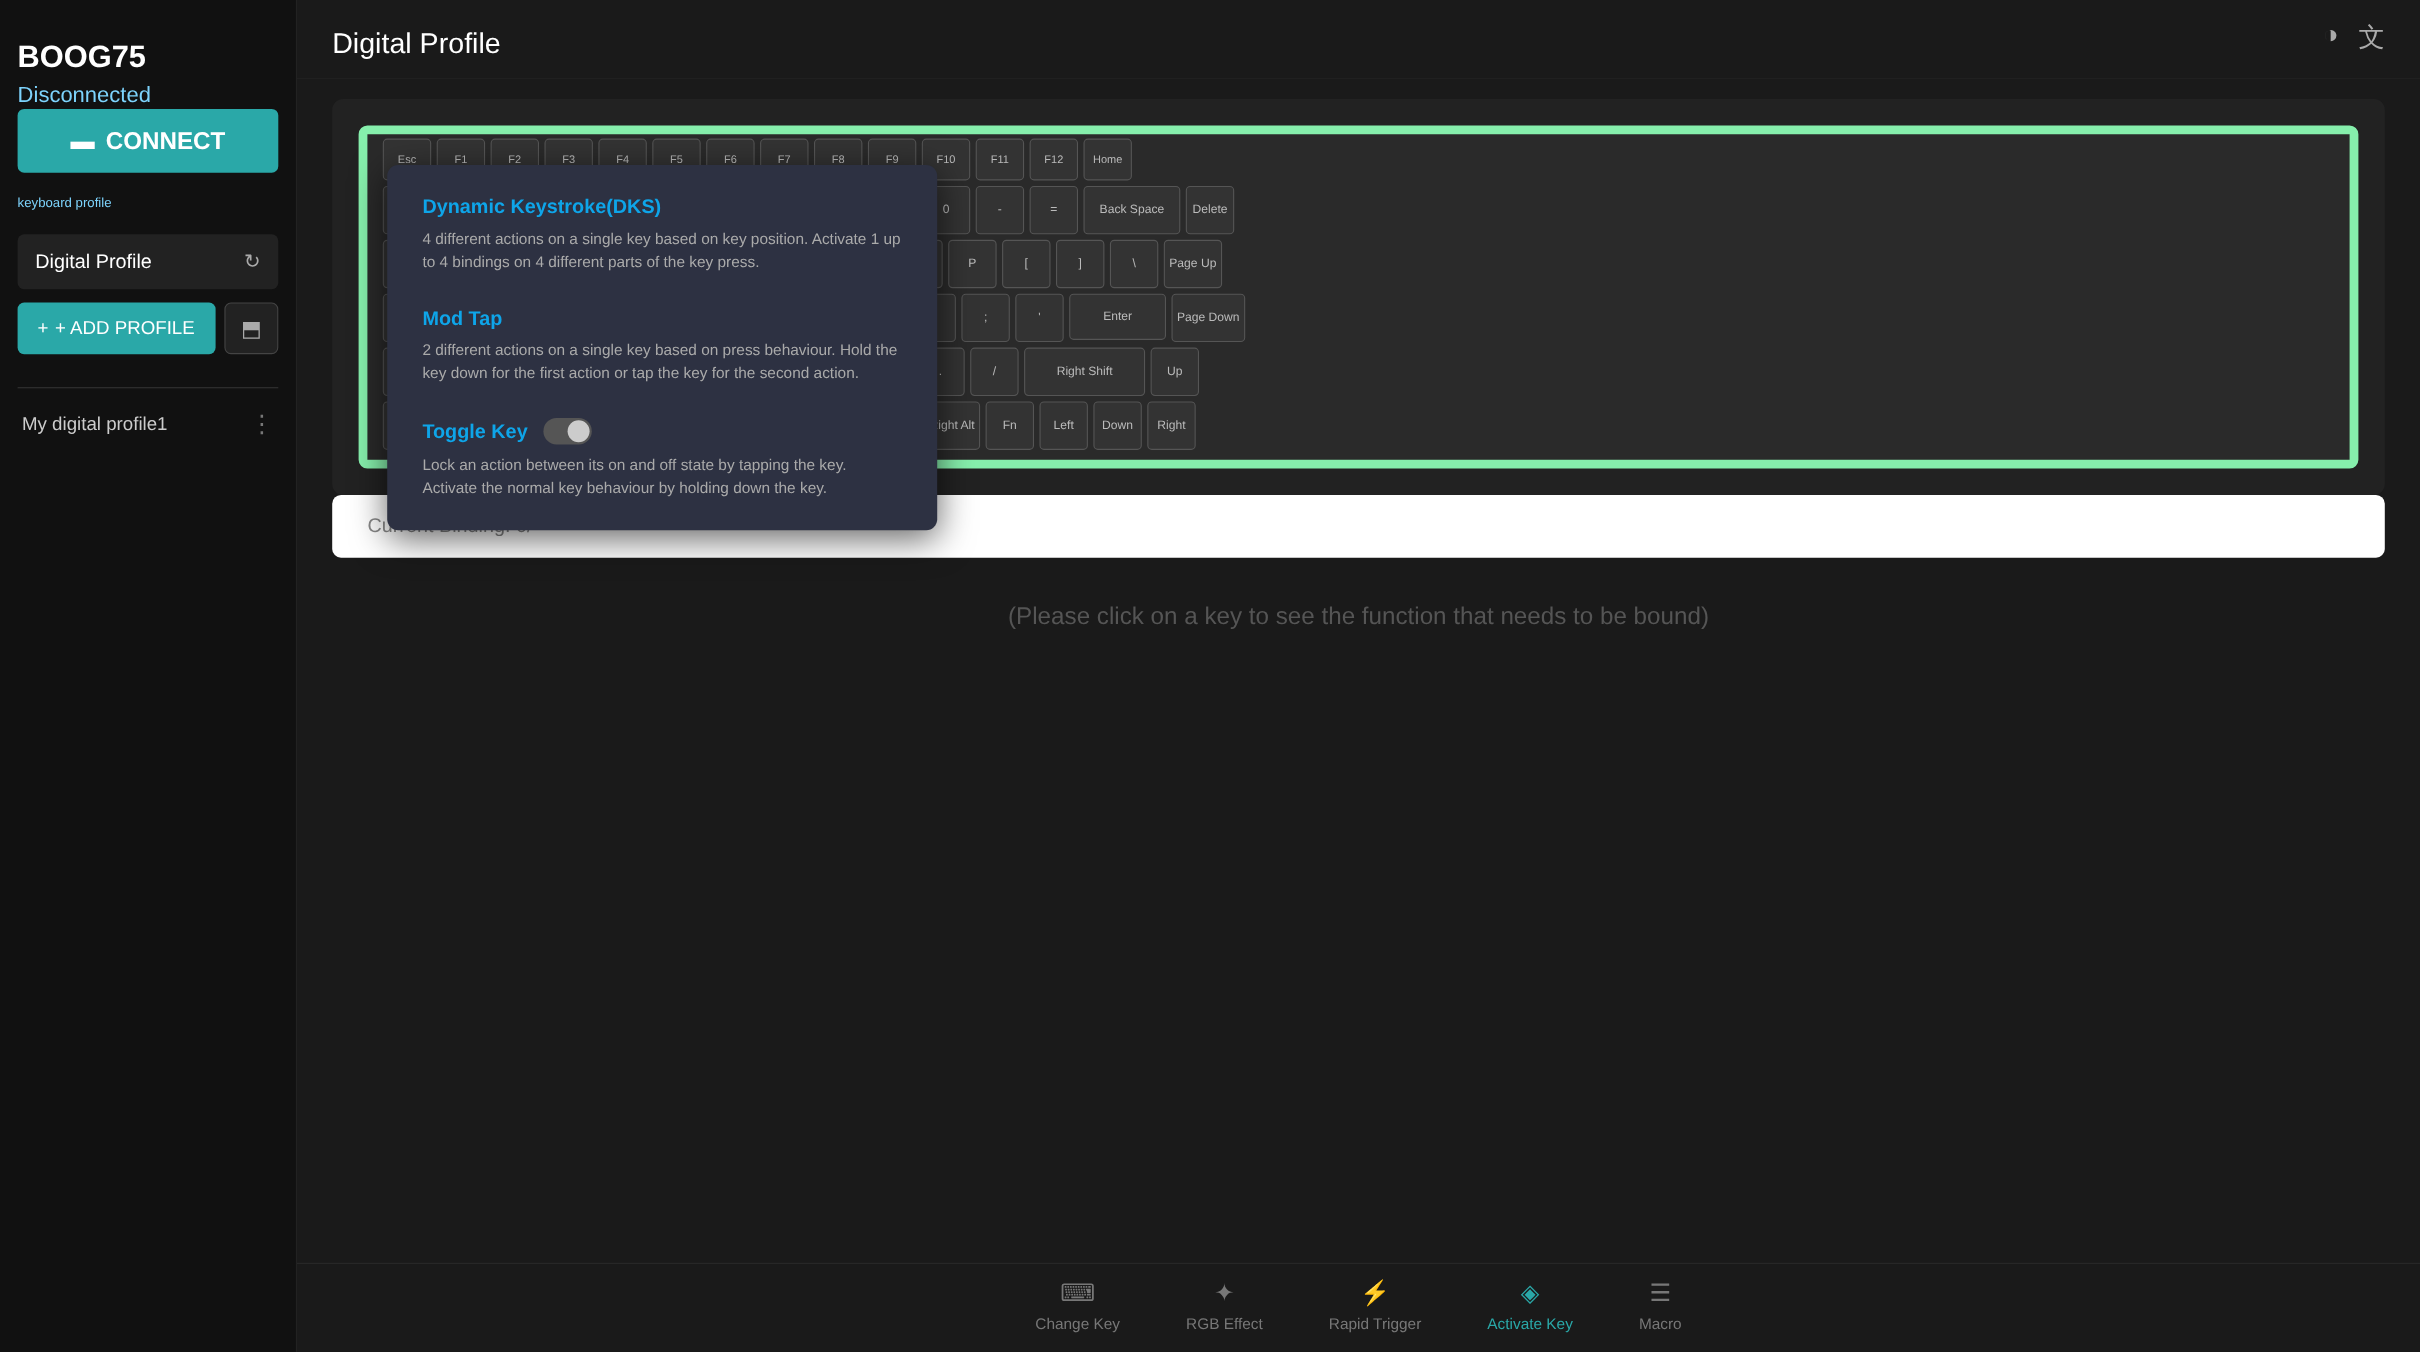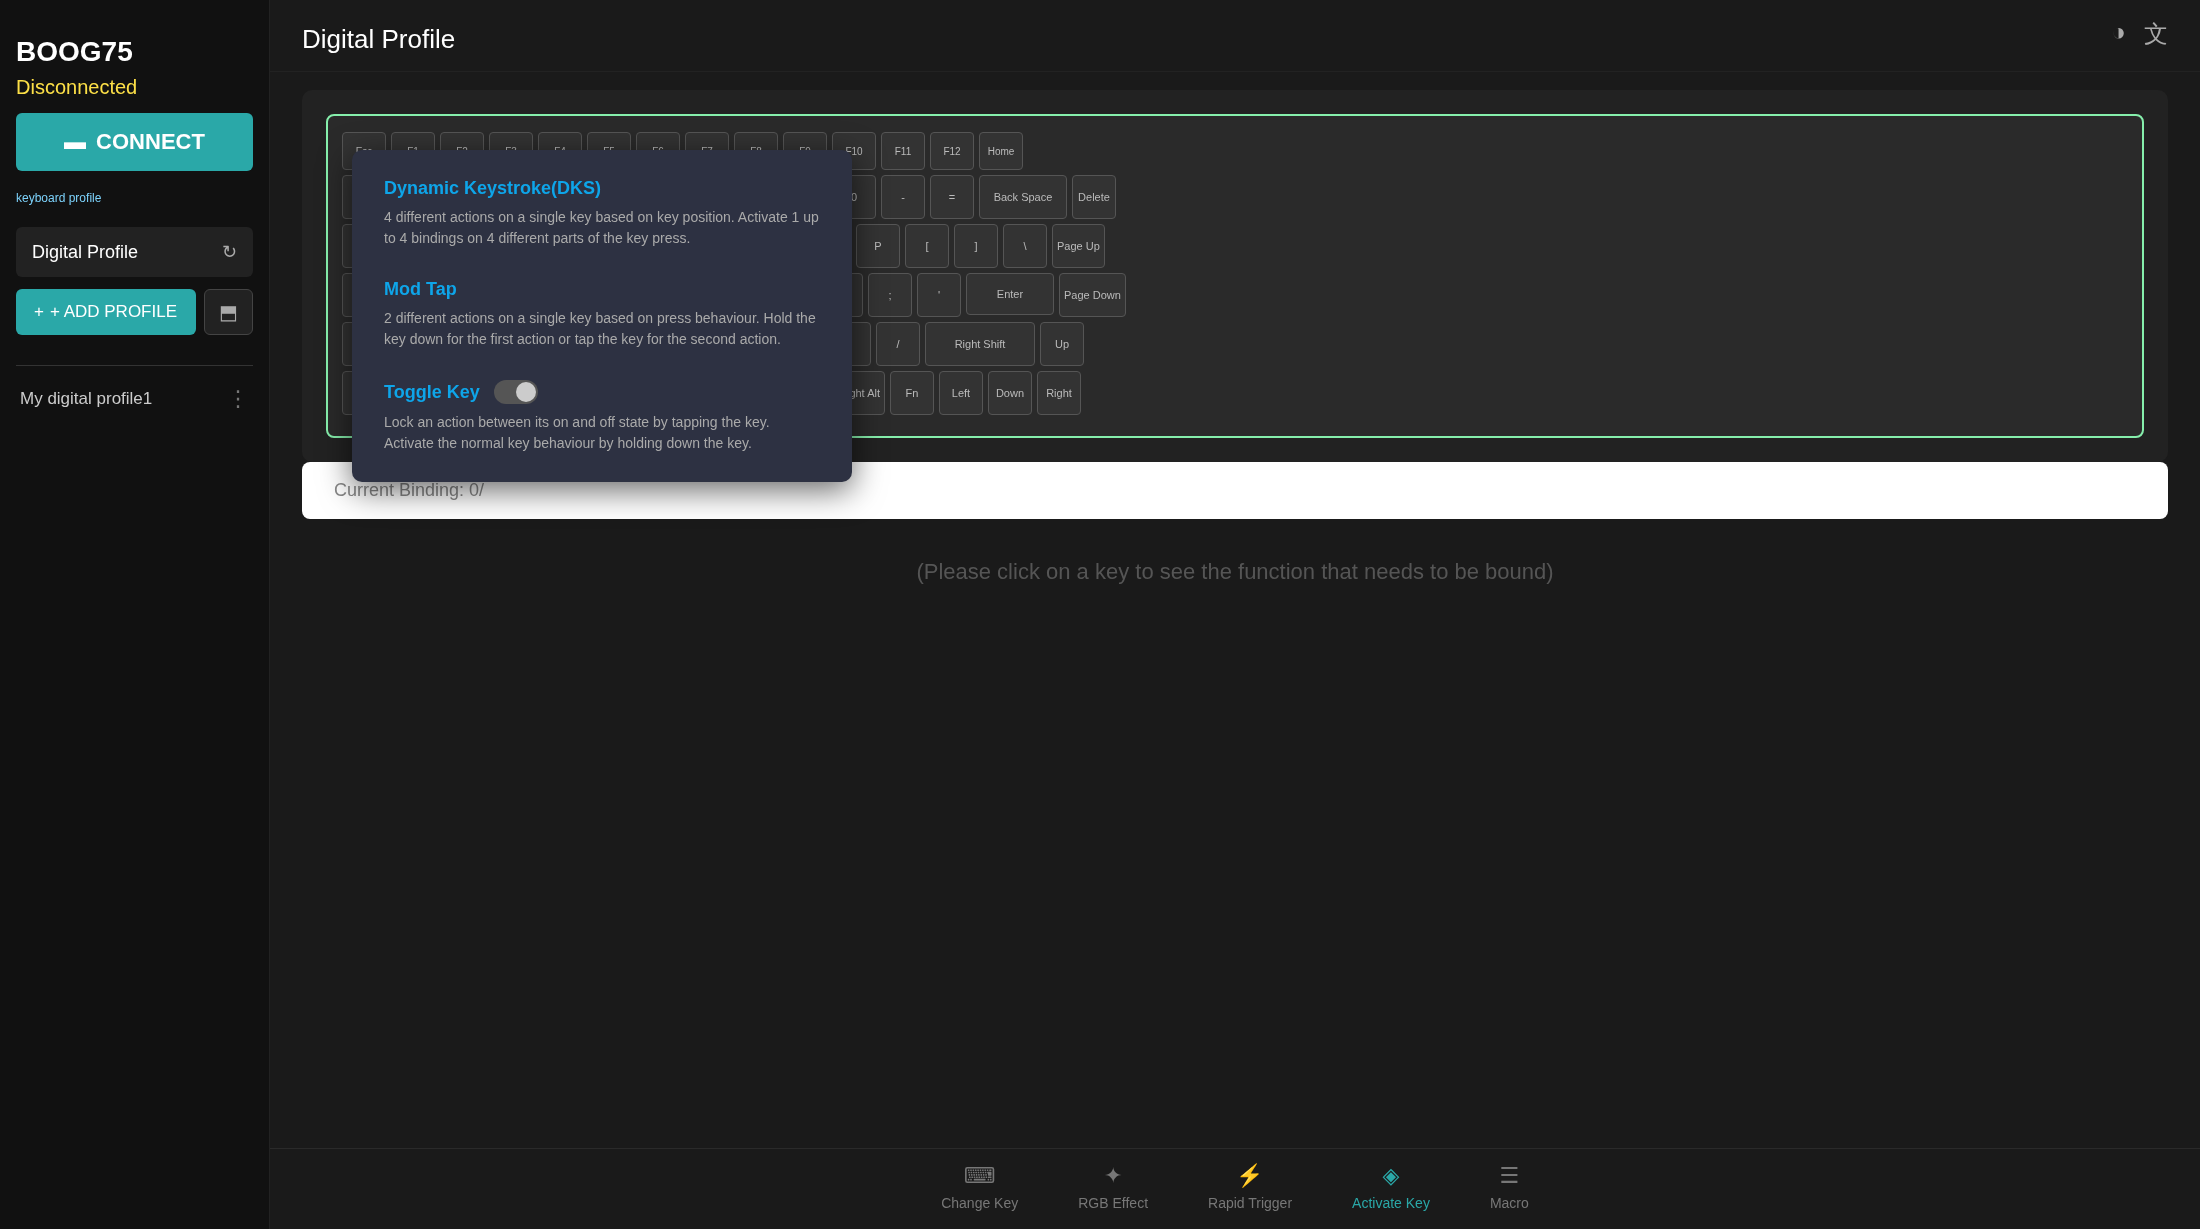--- a/index.html
+++ b/index.html
@@ -25,22 +25,22 @@
       border-right: 1px solid #222;
     }
     .app-title {
       font-size: 28px;
       font-weight: bold;
       color: #fff;
       margin-bottom: 8px;
     }
     .status-disconnected {
       font-size: 20px;
-      color: #fde047;
-      margin-bottom: 14px;
+      color: #7dd3fc;
+      margin-bottom: 0;
     }
     .connect-btn {
       background: #2aa8a8;
       border: none;
       border-radius: 6px;
       color: #fff;
       font-size: 22px;
       font-weight: bold;
       padding: 16px 0;
       width: 100%;
@@ -151,22 +151,22 @@
     .keyboard-section {
       background: #222;
       margin: 18px 32px 0;
       border-radius: 10px;
       padding: 24px;
       position: relative;
     }
     .keyboard-frame {
       background: #2a2a2a;
       border-radius: 8px;
-      border: 2px solid #86efac;
-      padding: 16px 14px;
+      border: 8px solid #86efac;
+      padding: 4px 14px;
       display: inline-block;
       width: 100%;
     }
     .key-row {
       display: flex;
       gap: 5px;
       margin-bottom: 5px;
     }
     .key {
       background: #333;

